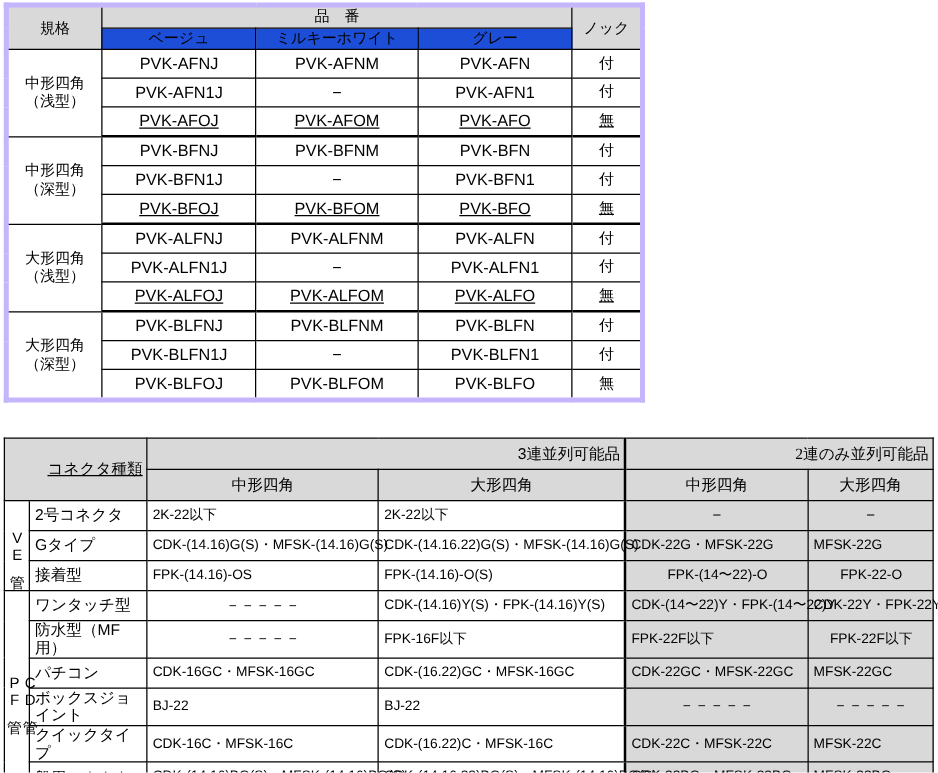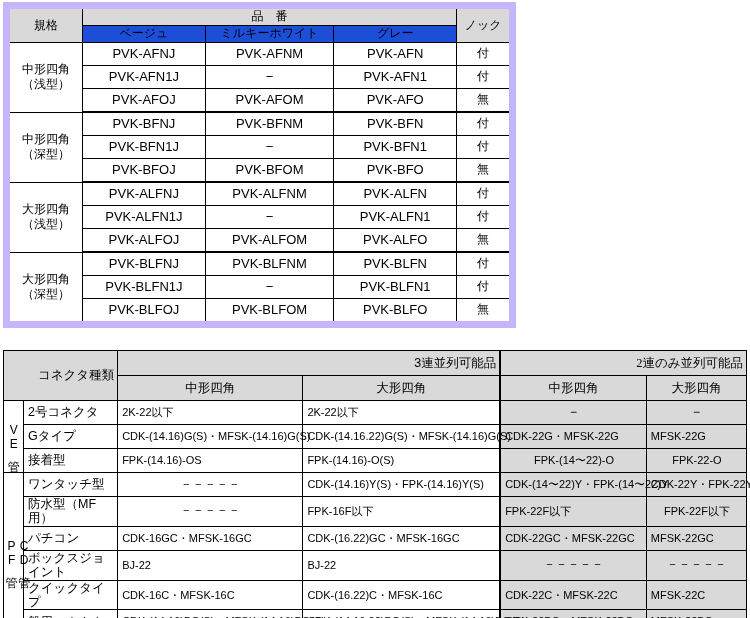--- a/index.html
+++ b/index.html
@@ -19,21 +19,21 @@
     width: 750px;
     height: 618px;
     overflow: hidden;
   }
 
   
   table.t1 {
     border-collapse: collapse;
     table-layout: fixed;
     margin: 0;
-    border: 7px solid #c4b5fd;
+    border: 4px solid #c4b5fd;
   }
   table.t1 td, table.t1 th {
     border: 1px solid #000;
     padding: 0;
     text-align: center;
     vertical-align: middle;
     font-weight: normal;
     font-size: 12px;
     line-height: 1.1;
   }
@@ -56,21 +56,21 @@
     font-size: 13px;
     height: 22px;
     letter-spacing: 0px;
   }
   .t1 .knock {
     font-size: 12px;
   }
   .t1 .dash {
     font-size: 13px;
   }
-  .thickbottom { border-bottom: 2px solid #000 !important; }
+  .thickbottom { border-bottom: 2px solid #000 !important; text-decoration: underline; }
   .thickleft { border-left: 2px solid #000 !important; }
 
   
   .section-title {
     font-size: 14.5px;
     font-weight: normal;
     margin: 0;
     padding: 0;
     line-height: 1;
     letter-spacing: 0px;
@@ -239,21 +239,21 @@
     <colgroup>
       <col style="width:20px">
       <col style="width:94px">
       <col style="width:185px">
       <col style="width:197px">
       <col style="width:146px">
       <col style="width:100px">
     </colgroup>
     <tbody>
       <tr>
-        <td class="gray hdrbig" colspan="2" rowspan="2" style="height:48px;">コネクタ種類</td>
+        <td class="gray hdrbig" colspan="2" rowspan="2" style="height:48px;text-decoration:underline;">コネクタ種類</td>
         <td class="gray hdrbig" colspan="2" style="height:24px;">3連並列可能品</td>
         <td class="gray hdrbig thickleft" colspan="2" style="height:24px;font-family:Liberation Serif, serif;">2連のみ並列可能品</td>
       </tr>
       <tr>
         <td class="gray hdrsm" style="height:24px;">中形四角</td>
         <td class="gray hdrsm">大形四角</td>
         <td class="gray hdrsm thickleft">中形四角</td>
         <td class="gray hdrsm">大形四角</td>
       </tr>
 

